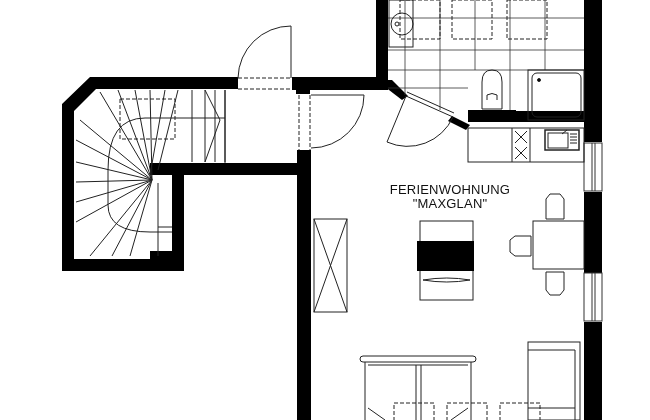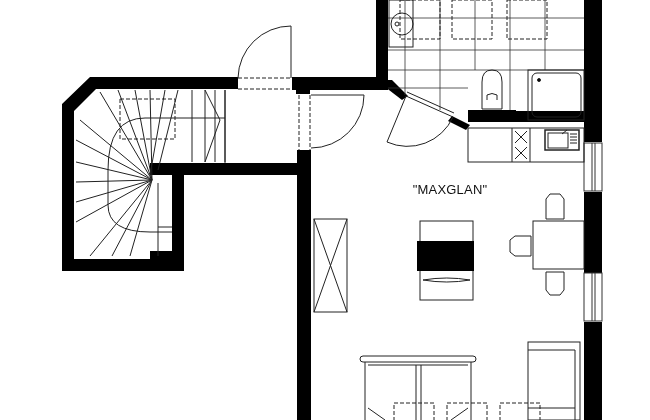--- a/index.html
+++ b/index.html
@@ -198,14 +198,15 @@
     <g>
       <rect x="528" y="342" width="52" height="78"></rect>
       <line x1="528" y1="350" x2="575" y2="350"></line>
       <line x1="575" y1="350" x2="575" y2="420"></line>
       <line x1="528" y1="408" x2="575" y2="408"></line>
     </g>
   </g>
 </svg>
 
 <div class="label" style="left:360px; top:183px; width:180px;">
+  <div>FERIENWOHNUNG</div>
   <div>"MAXGLAN"</div>
 </div>
 
 </body></html>

